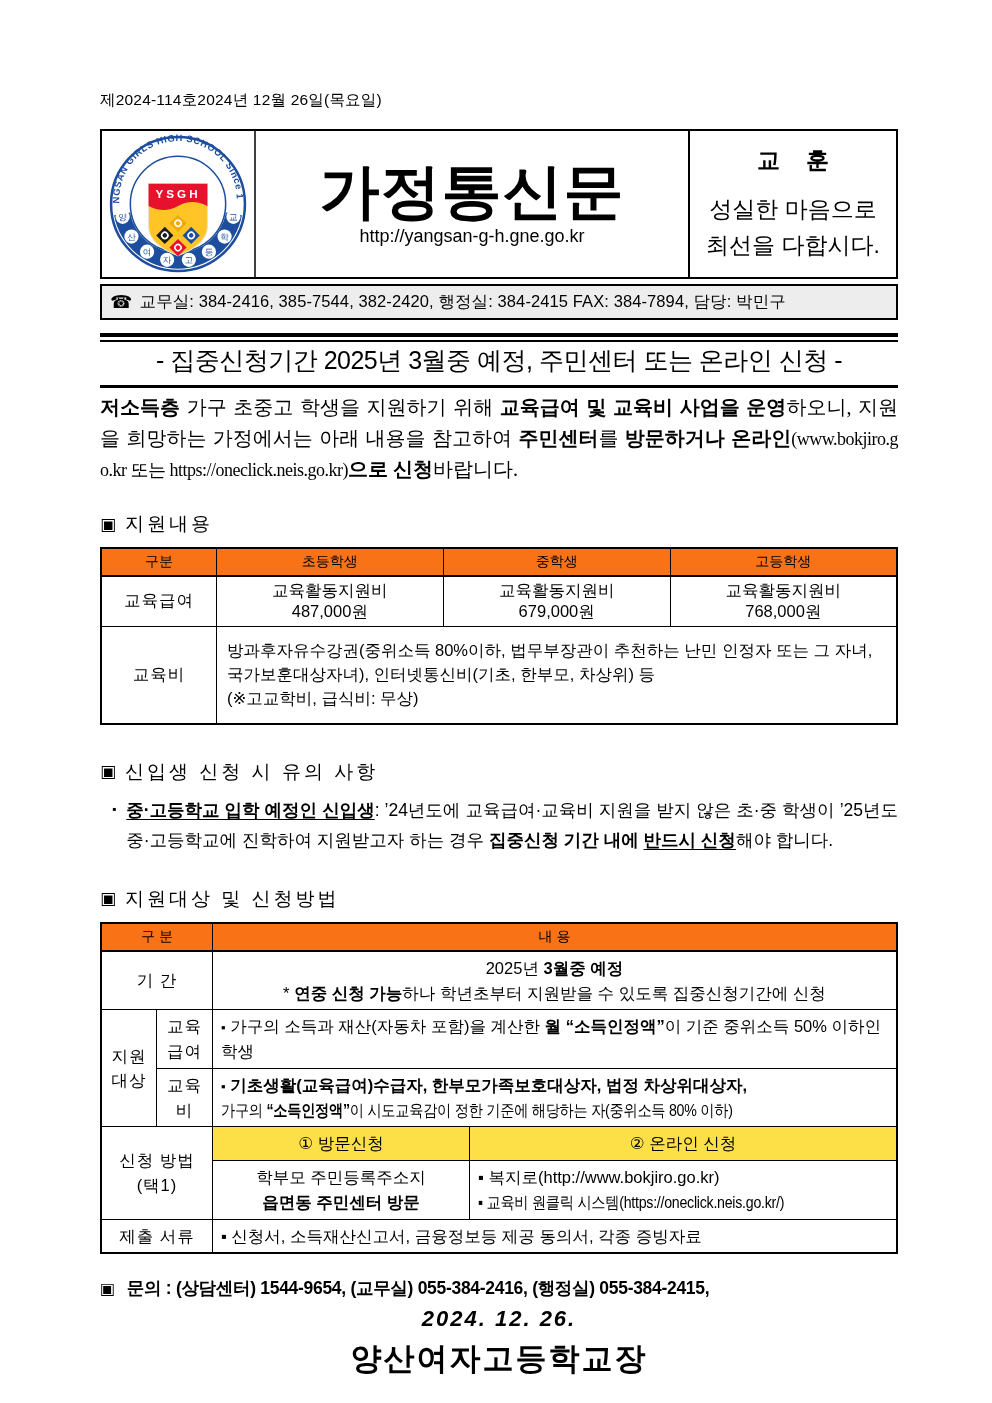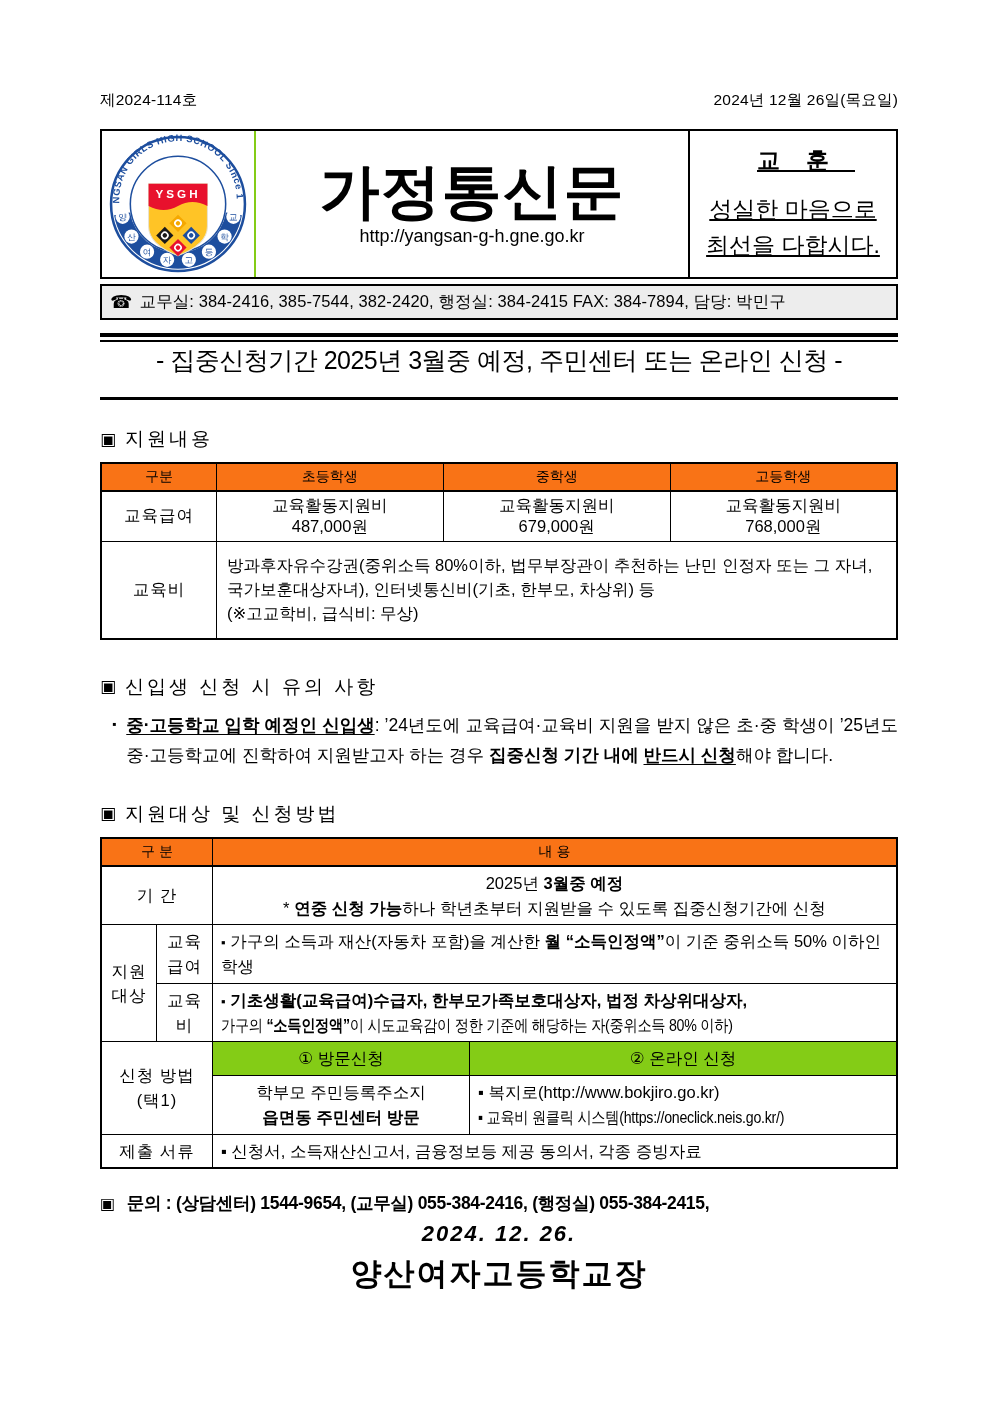--- a/index.html
+++ b/index.html
@@ -11,44 +11,43 @@
   }
   .page {
     width: 992px;
     min-height: 1403px;
     padding: 90px 94px 40px 100px;
     background: #fff;
   }
 
   
   .meta-row {
-    display: flex; justify-content: space-between;
+    display: flex; 
     font-size: 15.5px; letter-spacing: 0.2px;
     margin-bottom: 18px;
-    gap: 40px;
   }
 
   
   .masthead {
     display: flex; border: 2px solid #000; height: 150px;
   }
   .masthead .logo-cell {
     width: 152px; display: flex; align-items: center; justify-content: center;
   }
   .masthead .title-cell {
-    flex: 1; border-left: 2px solid #84cc16; border-right: 2px solid #000;
+    flex: 1; border-left: 2px solid #404040; border-right: 2px solid #000;
     display: flex; flex-direction: column; align-items: center; justify-content: center;
   }
   .newsletter-title {
     font-size: 60px; font-weight: bold; letter-spacing: 1px; line-height: 1.0;
   }
   .school-url { font-size: 18px; margin-top: 4px; }
   .masthead .motto-cell {
     width: 206px; display: flex; flex-direction: column;
-    align-items: center; justify-content: center; padding: 24px 8px; text-decoration: underline;
+    align-items: center; justify-content: center; padding: 24px 8px;
   }
   .motto-title { font-size: 23px; font-weight: bold; letter-spacing: 26px; text-indent: 26px; margin-bottom: 16px; }
   .motto-line { font-size: 23px; line-height: 1.55; }
 
   
   .contact-bar {
     margin-top: 5px; border: 2px solid #000; background: #ededed;
     font-size: 16.5px; padding: 5px 8px; letter-spacing: 0.1px;
     display: flex; align-items: center; gap: 7px;
   }
@@ -56,21 +55,21 @@
 
   
   .notice-block { margin-top: 13px; }
   .rule-thick { border-top: 4px solid #000; }
   .rule-thin { border-top: 2px solid #000; margin-top: 3px; }
   .notice-title {
     text-align: center; font-size: 27px; font-weight: bold;
     letter-spacing: 0.5px; margin-top: 3px;
   }
   .notice-subtitle {
-    text-align: center; font-size: 25px; letter-spacing: -0.5px; margin-top: 2px; padding-bottom: 20px;
+    text-align: center; font-size: 25px; letter-spacing: -0.5px; margin-top: 2px; padding-bottom: 8px;
   }
   .rule-bottom { border-top: 3px solid #000; }
 
   
   .intro {
     font-family: "Liberation Serif", "DejaVu Serif", serif;
     font-size: 20px; line-height: 1.55; text-align: justify;
     margin-top: 4px; word-break: break-all;
   }
   .intro .url-inline { font-size: 18px; letter-spacing: -0.5px; }
@@ -102,21 +101,21 @@
   .bullet-para {
     font-size: 17.5px; line-height: 1.75; margin-left: 12px; text-align: justify;
     display: flex; gap: 10px;
   }
   .bullet-para .sq { font-size: 12px; line-height: 2.4; }
   .u { text-decoration: underline; text-underline-offset: 3px; }
 
   
   .t2 td { line-height: 1.5; }
   .t2 .c-label { text-align: center; letter-spacing: 1px; margin-left: 13px; }
-  .t2 .subhead { background: #84cc16; text-align: center; }
+  .t2 .subhead { background: #fde047; text-align: center; }
   .t2 .center { text-align: center; }
   .t2 .condensed { display: inline-block; transform: scaleX(0.86); transform-origin: left center; white-space: nowrap; letter-spacing: -0.3px; }
   .t2 .small-bullet { font-size: 13px; }
 
   
   .inquiry {
     margin-top: 22px; font-size: 17.5px; font-weight: bold; letter-spacing: -0.3px;
     display: flex; gap: 12px; align-items: center;
   }
   .inquiry .marker { font-size: 16px; font-weight: normal; }
@@ -200,20 +199,21 @@
     <span>교무실: 384-2416, 385-7544, 382-2420, 행정실: 384-2415 FAX: 384-7894, 담당: 박민구</span>
   </div>
 
   <div class="notice-block">
     <div class="rule-thick"></div>
     <div class="rule-thin"></div>
     <div class="notice-subtitle">- 집중신청기간 2025년 3월중 예정, 주민센터 또는 온라인 신청 -</div>
     <div class="rule-bottom"></div>
   </div>
 
+  <p class="intro"><b>저소득층</b><span> 가구 초중고 학생을 지원하기 위해 </span><b>교육급여 및 교육비 사업을 운영</b><span>하오니, 지원을 희망하는 가정에서는 아래 내용을 참고하여 </span><b>주민센터</b><span>를 </span><b>방문하거나 온라인</b><span class="url-inline">(www.bokjiro.go.kr 또는 https://oneclick.neis.go.kr)</span><b>으로 신청</b><span>바랍니다.</span></p>
 
   <div class="section-heading">
     <span class="marker">▣</span>
     <span>지원내용</span>
   </div>
 
   <table class="doc-table t1">
     <colgroup>
         <col style="width:14.5%">
         <col style="width:28.5%">

